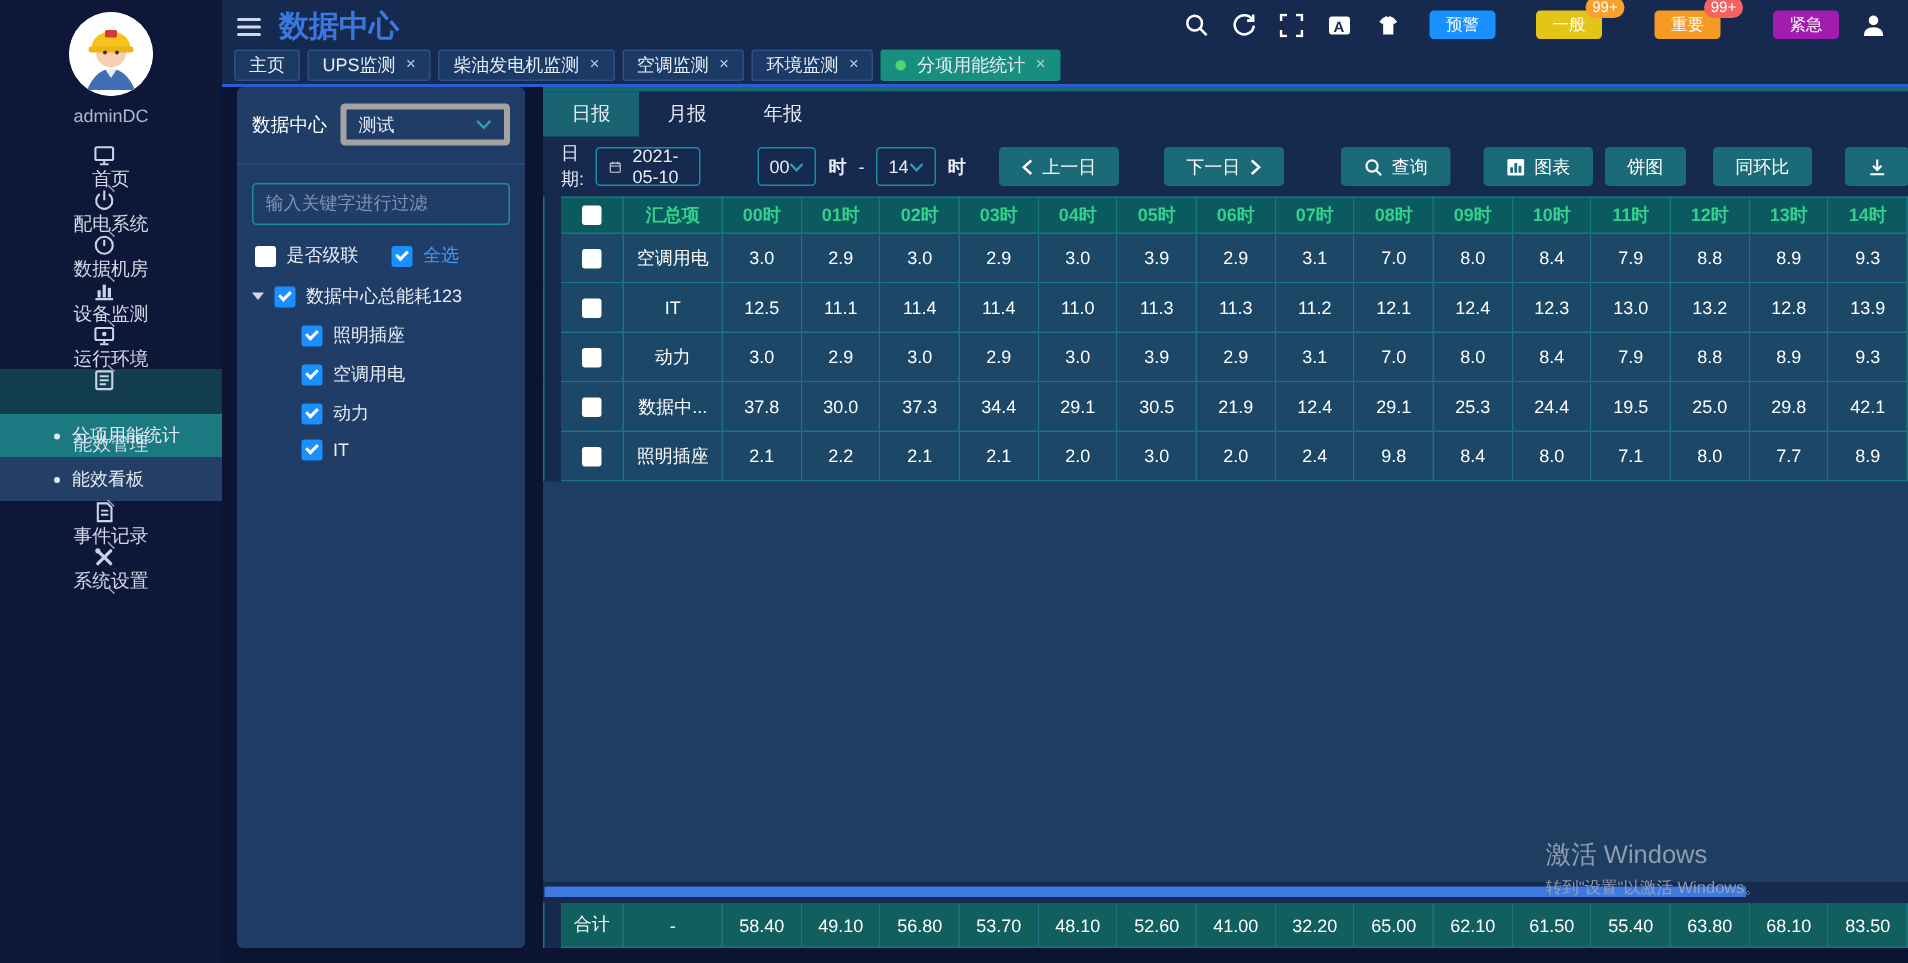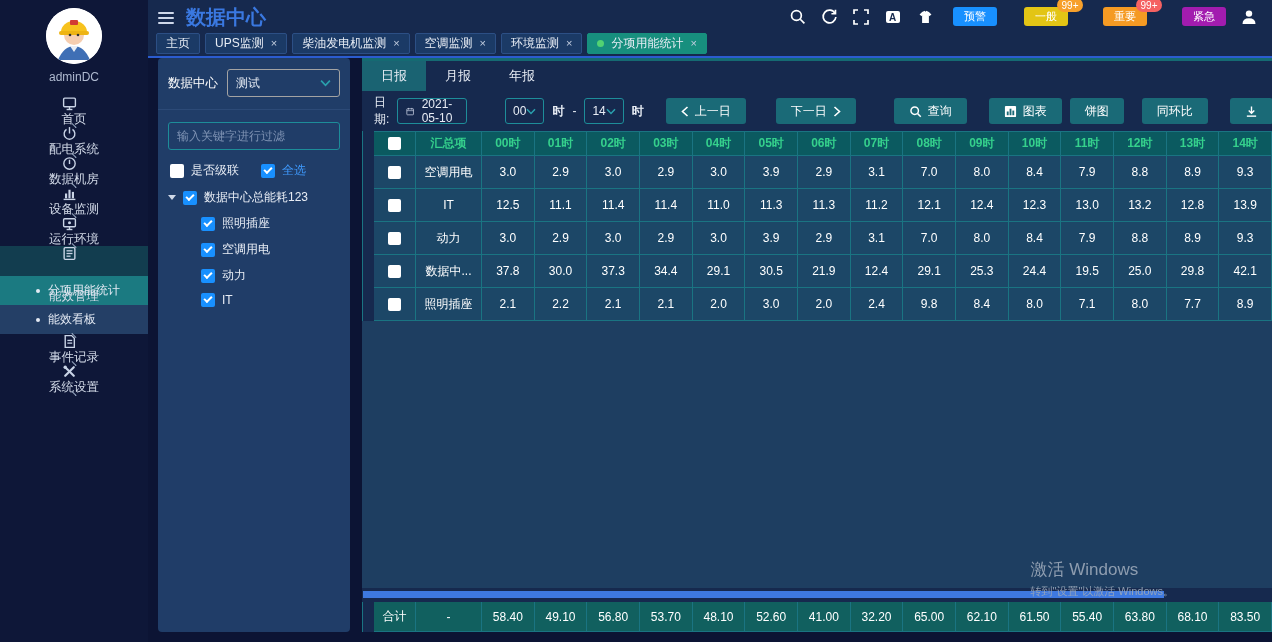--- a/index.html
+++ b/index.html
@@ -46,23 +46,23 @@
   .chip { background:#1b3a66; border:1px solid #2c4f85; color:#e8edf5; font-size:12px; height:21px; padding:0 9px; display:flex; align-items:center; gap:7px; border-radius:2px; cursor:pointer; white-space:nowrap; }
   .chip.active { background:#178f7e; border-color:#178f7e; }
   .chip .dot { width:7px; height:7px; border-radius:50%; background:#52d273; }
   .chip .x { color:#c3cee0; font-size:11px; line-height:1; }
 
   
   .workspace { flex:1; display:flex; background:#0c1434; overflow:hidden; }
   .filter-panel { width:192px; flex-shrink:0; margin:0 12px 10px 10px; background:#203d68; border-radius:4px; padding:11px 10px; }
   .dc-row { display:flex; align-items:center; gap:9px; }
   .dc-label { font-size:12.5px; color:#fff; white-space:nowrap; }
-  .select-box { flex:1; height:28px; border:1px solid #a3a3a3; border-radius:3px; display:flex; align-items:center; justify-content:space-between; padding:0 8px; cursor:pointer; }
+  .select-box { flex:1; height:28px; border:4px solid #a3a3a3; border-radius:3px; display:flex; align-items:center; justify-content:space-between; padding:0 8px; cursor:pointer; }
   .panel-divider { height:1px; background:#2c4a77; margin:12px -10px; }
-  .search-input { width:100%; height:28px; background:transparent; border:1px solid #1d8d99; border-radius:3px; color:#e8edf5; font-size:12px; padding:0 8px; outline:none; font-family:Liberation Serif, serif; }
+  .search-input { width:100%; height:28px; background:transparent; border:1px solid #1d8d99; border-radius:3px; color:#e8edf5; font-size:12px; padding:0 8px; outline:none; font-family:Liberation Mono, monospace; }
   .search-input::placeholder { color:#7f93b4; }
   .cb-row { display:flex; align-items:center; margin:12px 2px 4px; font-size:12px; }
   .cb { width:14px; height:14px; border-radius:2px; flex-shrink:0; position:relative; cursor:pointer; }
   .cb.white { background:#fff; }
   .cb.blue { background:#1890ff; }
   .cb.blue::after { content:""; position:absolute; left:3px; top:3px; width:6px; height:3px; border-left:2px solid #fff; border-bottom:2px solid #fff; transform:rotate(-45deg); }
   .cb-lbl { margin-left:7px; }
   .link-blue { color:#3f9bff; }
   .tree { margin-top:10px; font-size:12px; }
   .tree-root { display:flex; align-items:center; gap:7px; cursor:pointer; }

